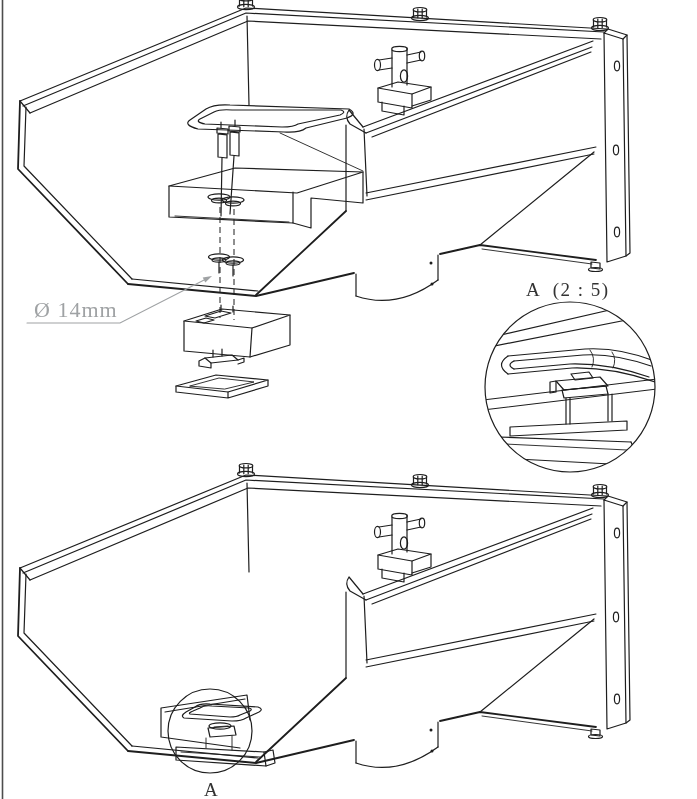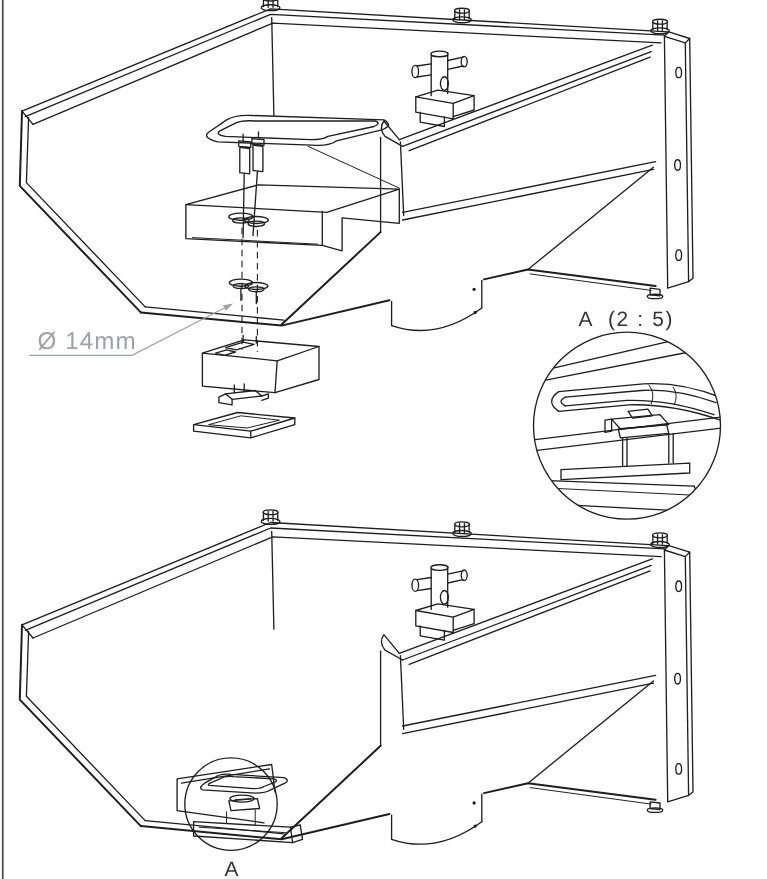--- a/index.html
+++ b/index.html
@@ -1,17 +1,17 @@
 <!DOCTYPE html>
 <html><head>
 <meta charset="utf-8">
 <style>
   html,body{margin:0;padding:0;background:#ffffff;}
   .canvas{position:relative;width:697px;height:799px;background:#ffffff;overflow:hidden;
-          font-family:Liberation Sans, sans-serif;text-align:center;}
+          font-family:Liberation Serif, serif;text-align:center;}
   svg{position:absolute;left:0;top:0;}
   .s  {fill:none;stroke:#1e1e1e;stroke-width:1.2;stroke-linecap:round;stroke-linejoin:round;}
   .sw {fill:none;stroke:#1e1e1e;stroke-width:1.8;stroke-linecap:round;stroke-linejoin:round;}
   .th {fill:none;stroke:#1e1e1e;stroke-width:0.9;stroke-linecap:round;stroke-linejoin:round;}
   .d  {fill:none;stroke:#1e1e1e;stroke-width:1;stroke-dasharray:6 4;stroke-linecap:butt;}
   .g  {fill:none;stroke:#9fa2a4;stroke-width:1.1;stroke-linecap:round;}
   .dot{fill:#1e1e1e;stroke:none;}
   text{white-space:pre;}
   .dimtext{font-size:22px;letter-spacing:1px;}
   .dettext{font-size:19px;letter-spacing:1.5px;}

